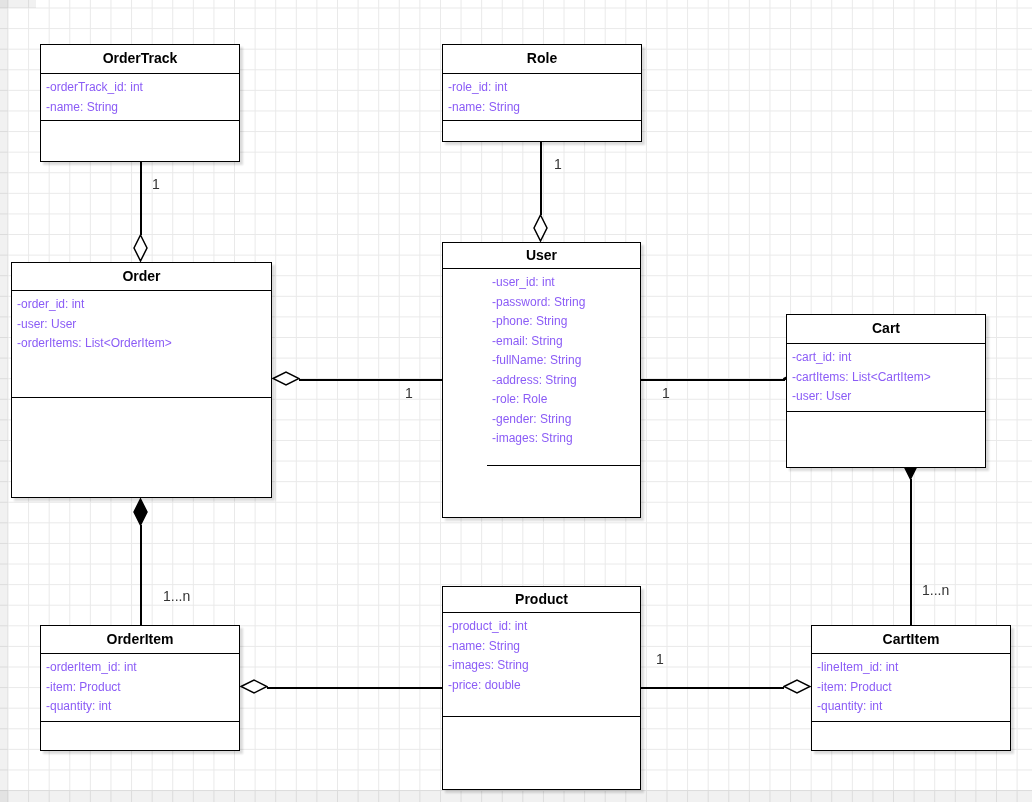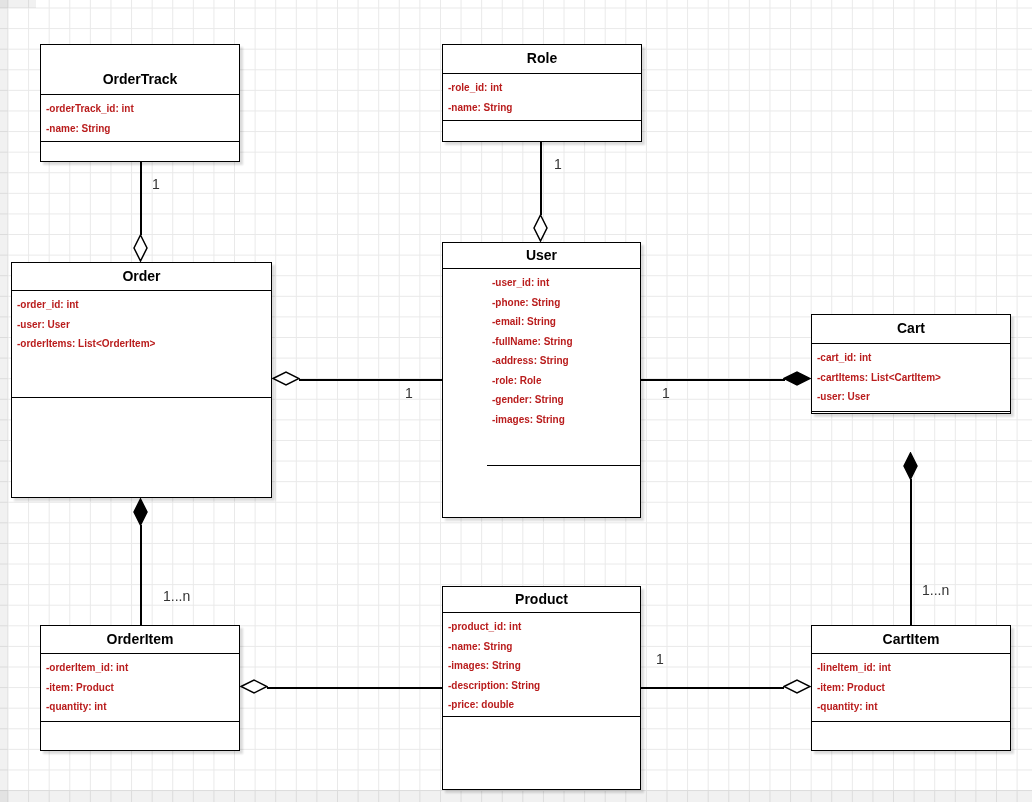--- a/index.html
+++ b/index.html
@@ -21,23 +21,22 @@
   .uml-class{
     position:absolute;background:#ffffff;border:1.5px solid #000;
     box-sizing:border-box;box-shadow:2.5px 3px 2px rgba(0,0,0,0.14);
   }
   .uml-title{
     font-weight:bold;text-align:center;font-size:14px;color:#000;
     border-bottom:1.5px solid #000;box-sizing:border-box;overflow:hidden;
   }
   .uml-attrs{
     box-sizing:border-box;border-bottom:1.5px solid #000;
-    padding:4px 4px 0 5px;font-size:10px;color:#b91c1c;line-height:19.5px;
+    padding:4px 4px 0 5px;font-size:12px;color:#8b5cf6;line-height:19.5px;
     overflow:hidden;
-    font-weight:bold;
   }
   .uml-attr{white-space:nowrap;}
   .uml-methods{box-sizing:border-box;}
 
   .edge-line{position:absolute;background:#000;}
   .edge-label{position:absolute;font-size:14px;color:#333;white-space:nowrap;}
   .diamond{position:absolute;display:block;}
 </style>
 </head>
 <body>
@@ -98,21 +97,21 @@
       <div>
         <div class="edge-line" style="left: 641px; top: 687px; width: 143px; height: 1.5px;"></div>
         <span class="diamond" style="left: 783px; top: 679px;"><svg width="28" height="15" viewBox="0 0 28 15">
             <path d="M1 7.5 L14 1 L27 7.5 L14 14 Z" fill="#fff" stroke="#000" stroke-width="1.5"></path>
           </svg></span>
         <div class="edge-label" style="left: 656px; top: 651px;">1</div>
       </div>
     </div>
   <div id="nodes">
       <div class="uml-class" style="left: 40px; top: 44px; width: 200px; height: 118px;">
-        <div class="uml-title" style="height: 29px; line-height: 27px; margin-top: 21px;">OrderTrack</div>
+        <div class="uml-title" style="height: 29px; line-height: 27px;">OrderTrack</div>
         <div class="uml-attrs" style="height: 47px;">
           <div class="uml-attr">-orderTrack_id: int</div>
           <div class="uml-attr">-name: String</div>
         </div>
         <div class="uml-methods" style="height: 39px;"></div>
       </div>
       <div class="uml-class" style="left: 442px; top: 44px; width: 200px; height: 98px;">
         <div class="uml-title" style="height: 29px; line-height: 27px;">Role</div>
         <div class="uml-attrs" style="height: 47px;">
           <div class="uml-attr">-role_id: int</div>
@@ -126,31 +125,32 @@
           <div class="uml-attr">-order_id: int</div>
           <div class="uml-attr">-user: User</div>
           <div class="uml-attr">-orderItems: List&lt;OrderItem&gt;</div>
         </div>
         <div class="uml-methods" style="height: 98px;"></div>
       </div>
       <div class="uml-class" style="left: 442px; top: 242px; width: 199px; height: 276px;">
         <div class="uml-title" style="height: 26px; line-height: 24px;">User</div>
         <div class="uml-attrs" style="height: 197px; margin-left: 44px;">
           <div class="uml-attr">-user_id: int</div>
+          <div class="uml-attr">-password: String</div>
           <div class="uml-attr">-phone: String</div>
           <div class="uml-attr">-email: String</div>
           <div class="uml-attr">-fullName: String</div>
           <div class="uml-attr">-address: String</div>
           <div class="uml-attr">-role: Role</div>
           <div class="uml-attr">-gender: String</div>
           <div class="uml-attr">-images: String</div>
         </div>
         <div class="uml-methods" style="height: 50px;"></div>
       </div>
-      <div class="uml-class" style="left: 811px; top: 314px; width: 200px; height: 100px;">
+      <div class="uml-class" style="left: 786px; top: 314px; width: 200px; height: 154px;">
         <div class="uml-title" style="height: 29px; line-height: 27px;">Cart</div>
         <div class="uml-attrs" style="height: 68px;">
           <div class="uml-attr">-cart_id: int</div>
           <div class="uml-attr">-cartItems: List&lt;CartItem&gt;</div>
           <div class="uml-attr">-user: User</div>
         </div>
         <div class="uml-methods" style="height: 38px;"></div>
       </div>
       <div class="uml-class" style="left: 40px; top: 625px; width: 200px; height: 126px;">
         <div class="uml-title" style="height: 28px; line-height: 26px;">OrderItem</div>
@@ -160,21 +160,20 @@
           <div class="uml-attr">-quantity: int</div>
         </div>
         <div class="uml-methods" style="height: 27px;"></div>
       </div>
       <div class="uml-class" style="left: 442px; top: 586px; width: 199px; height: 204px;">
         <div class="uml-title" style="height: 26px; line-height: 24px;">Product</div>
         <div class="uml-attrs" style="height: 104px;">
           <div class="uml-attr">-product_id: int</div>
           <div class="uml-attr">-name: String</div>
           <div class="uml-attr">-images: String</div>
-          <div class="uml-attr">-description: String</div>
           <div class="uml-attr">-price: double</div>
         </div>
         <div class="uml-methods" style="height: 71px;"></div>
       </div>
       <div class="uml-class" style="left: 811px; top: 625px; width: 200px; height: 126px;">
         <div class="uml-title" style="height: 28px; line-height: 26px;">CartItem</div>
         <div class="uml-attrs" style="height: 68px;">
           <div class="uml-attr">-lineItem_id: int</div>
           <div class="uml-attr">-item: Product</div>
           <div class="uml-attr">-quantity: int</div>

